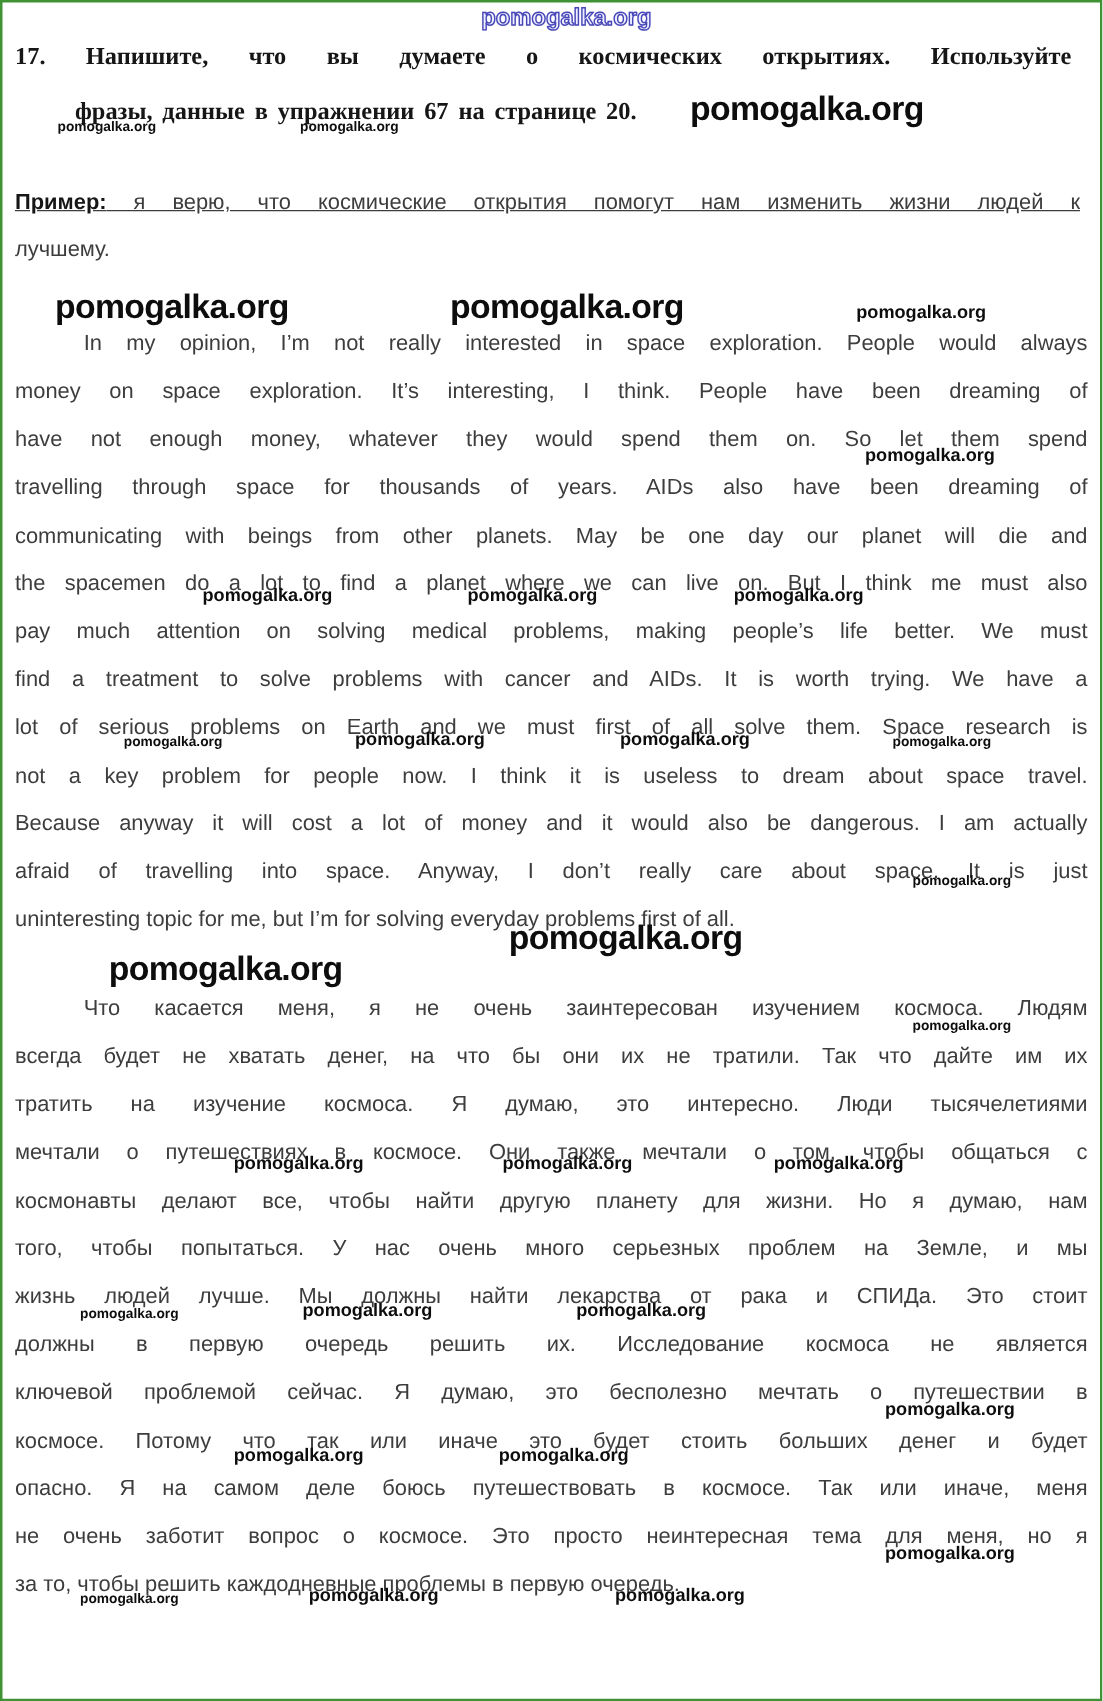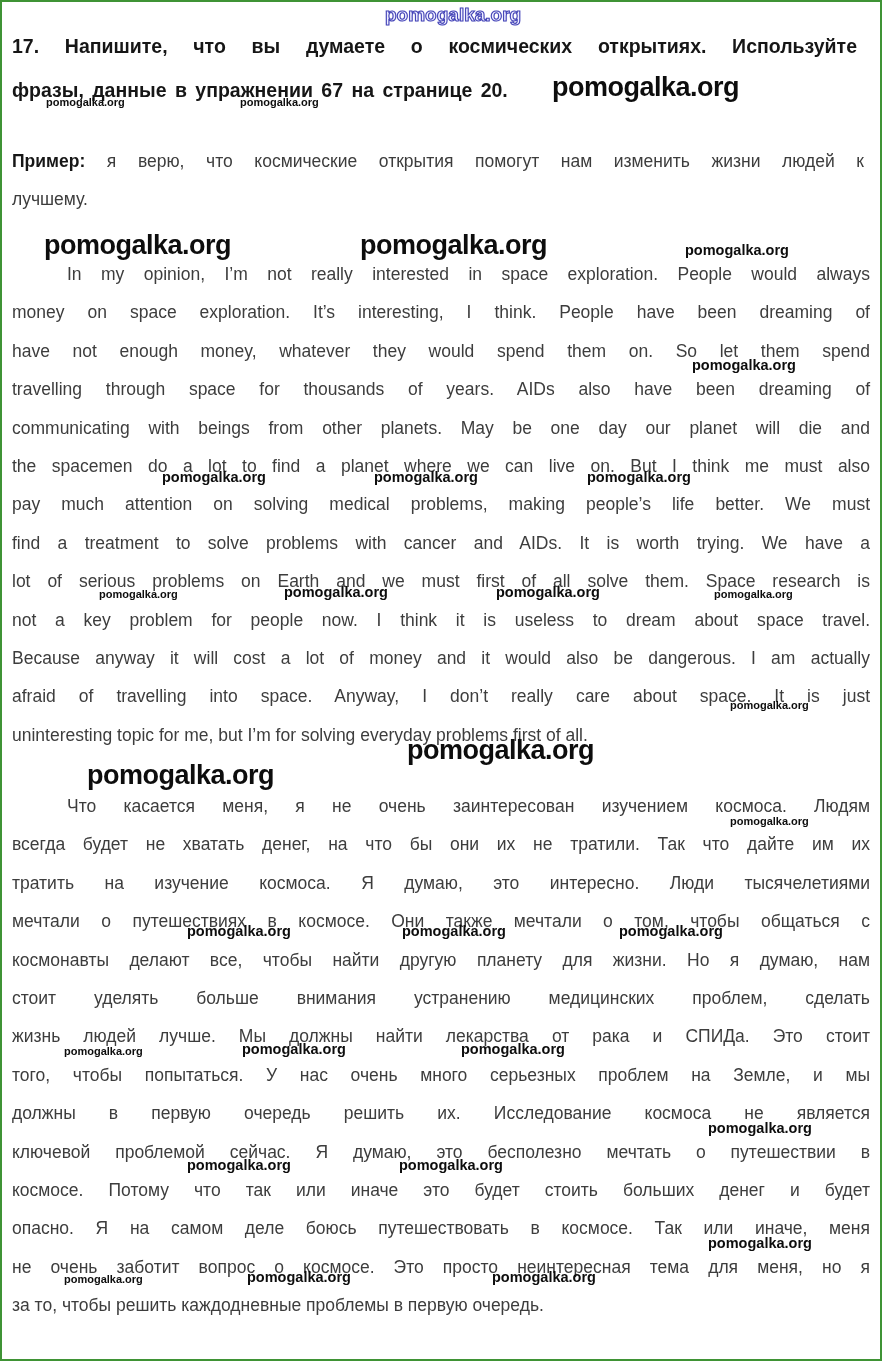--- a/index.html
+++ b/index.html
@@ -10,29 +10,30 @@
     background:#fff;
     border:2px solid #3f9335;
     font-family:"Liberation Sans","DejaVu Sans",sans-serif;
     overflow:hidden;
   }
   
   .title-block{
     position:absolute;left:10px;top:22px;width:845px;
     font-size:19.5px;font-weight:bold;color:#161616;
     line-height:44px;
+    font-family:Liberation Serif, serif;
   }
   .title-line-1{text-align:justify;text-align-last:justify;}
-  .title-line-2{text-align:left;word-spacing:3px;}
+  .title-line-2{text-align:left;word-spacing:3px;margin-left:48px;}
   
   .example-block{
     position:absolute;left:10px;top:140px;width:852px;
     font-size:17.5px;color:#3d3d3d;line-height:38px;
   }
-  .example-line-1{text-align:justify;text-align-last:justify;}
+  .example-line-1{text-align:justify;text-align-last:justify;text-decoration:underline;}
   .example-label{font-weight:bold;color:#161616;}
   
   .para{
     position:absolute;left:10px;width:858px;
     font-size:17.5px;color:#3d3d3d;
   }
   .para-english{top:253px;}
   .para-russian{top:785px;}
   .tline{
     line-height:38.4px;height:38.4px;
@@ -86,23 +87,22 @@
       <div class="tline">afraid of travelling into space. Anyway, I don’t really care about space. It is just</div>
       <div class="tline last">uninteresting topic for me, but I’m for solving everyday problems first of all.</div>
     </div>
 
   <div class="para para-russian">
       <div class="tline first">Что касается меня, я не очень заинтересован изучением космоса. Людям</div>
       <div class="tline">всегда будет не хватать денег, на что бы они их не тратили. Так что дайте им их</div>
       <div class="tline">тратить на изучение космоса. Я думаю, это интересно. Люди тысячелетиями</div>
       <div class="tline">мечтали о путешествиях в космосе. Они также мечтали о том, чтобы общаться с</div>
       <div class="tline">космонавты делают все, чтобы найти другую планету для жизни. Но я думаю, нам</div>
-      <div class="tline">стоит уделять больше внимания устранению медицинских проблем, сделать</div>
+      <div class="tline">того, чтобы попытаться. У нас очень много серьезных проблем на Земле, и мы</div>
       <div class="tline">жизнь людей лучше. Мы должны найти лекарства от рака и СПИДа. Это стоит</div>
-      <div class="tline">того, чтобы попытаться. У нас очень много серьезных проблем на Земле, и мы</div>
       <div class="tline">должны в первую очередь решить их. Исследование космоса не является</div>
       <div class="tline">ключевой проблемой сейчас. Я думаю, это бесполезно мечтать о путешествии в</div>
       <div class="tline">космосе. Потому что так или иначе это будет стоить больших денег и будет</div>
       <div class="tline">опасно. Я на самом деле боюсь путешествовать в космосе. Так или иначе, меня</div>
       <div class="tline">не очень заботит вопрос о космосе. Это просто неинтересная тема для меня, но я</div>
       <div class="tline last">за то, чтобы решить каждодневные проблемы в первую очередь.</div>
     </div>
 
   <div>
       <span class="wm blue" style="left: 383px; top: 3px;">pomogalka.org</span>

